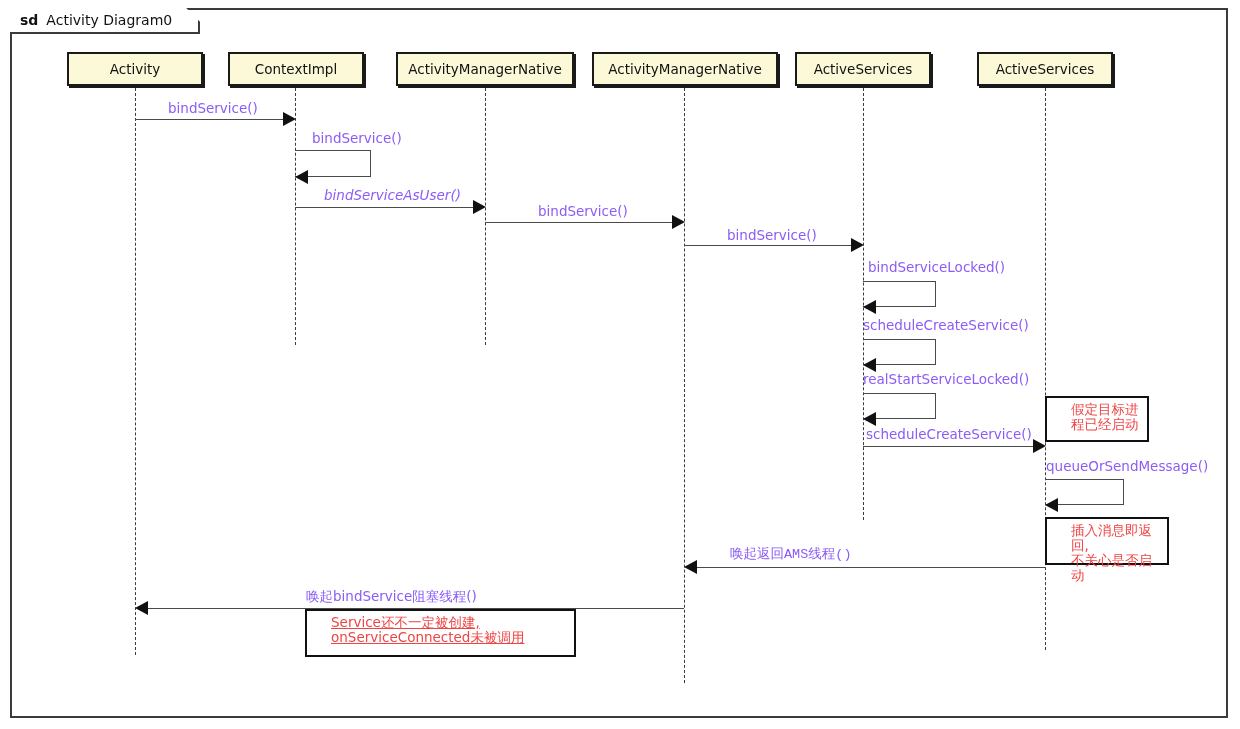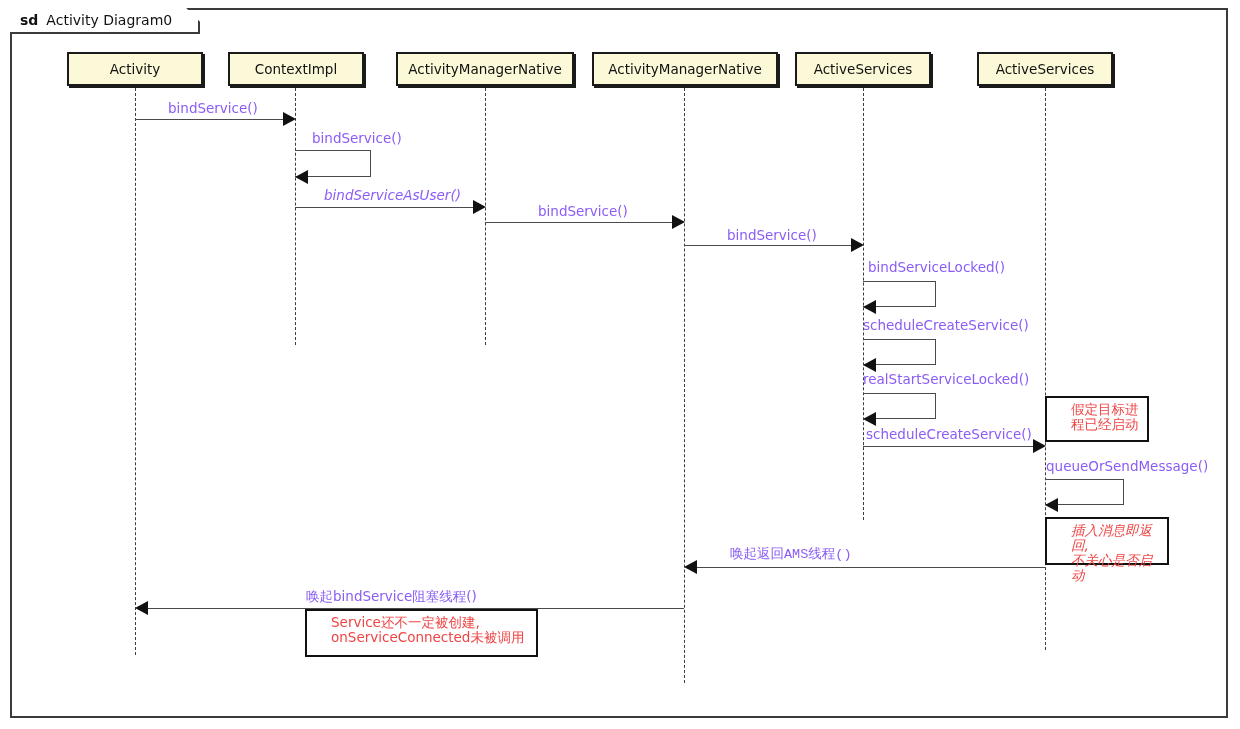--- a/index.html
+++ b/index.html
@@ -178,27 +178,27 @@
   <div class="msg-line" style="left:863px; top:446px; width:174px;"></div>
   <div class="arrow-head right" style="left:1033px; top:439px;"></div>
 
   <div class="note" style="left:1045px; top:396px; width:104px; height:46px;">假定目标进
 程已经启动</div>
 
   <div class="msg-label" style="left:1046px; top:458px;text-align:center;">queueOrSendMessage()</div>
   <div class="self-loop" style="left:1045px; top:479px; width:79px; height:26px;"></div>
   <div class="arrow-head left" style="left:1045px; top:498px;"></div>
 
-  <div class="note" style="left:1045px; top:517px; width:124px; height:48px;font-style:italic;">插入消息即返回,
+  <div class="note" style="left:1045px; top:517px; width:124px; height:48px;">插入消息即返回,
 不关心是否启动</div>
 
   <div class="msg-label" style="left:730px; top:547px;font-family:Liberation Mono, monospace;">唤起返回AMS线程()</div>
   <div class="msg-line" style="left:696px; top:567px; width:349px;"></div>
   <div class="arrow-head left" style="left:684px; top:560px;"></div>
 
   <div class="msg-label" style="left:306px; top:588px;">唤起bindService阻塞线程()</div>
   <div class="msg-line" style="left:147px; top:608px; width:537px;"></div>
   <div class="arrow-head left" style="left:135px; top:601px;"></div>
 
-  <div class="note" style="left:305px; top:609px; width:233px; height:48px;">Service还不一定被创建,
+  <div class="note" style="left:305px; top:609px; width:271px; height:48px;text-decoration:underline;">Service还不一定被创建,
 onServiceConnected未被调用</div>
 
 </div>
 
 </body></html>

